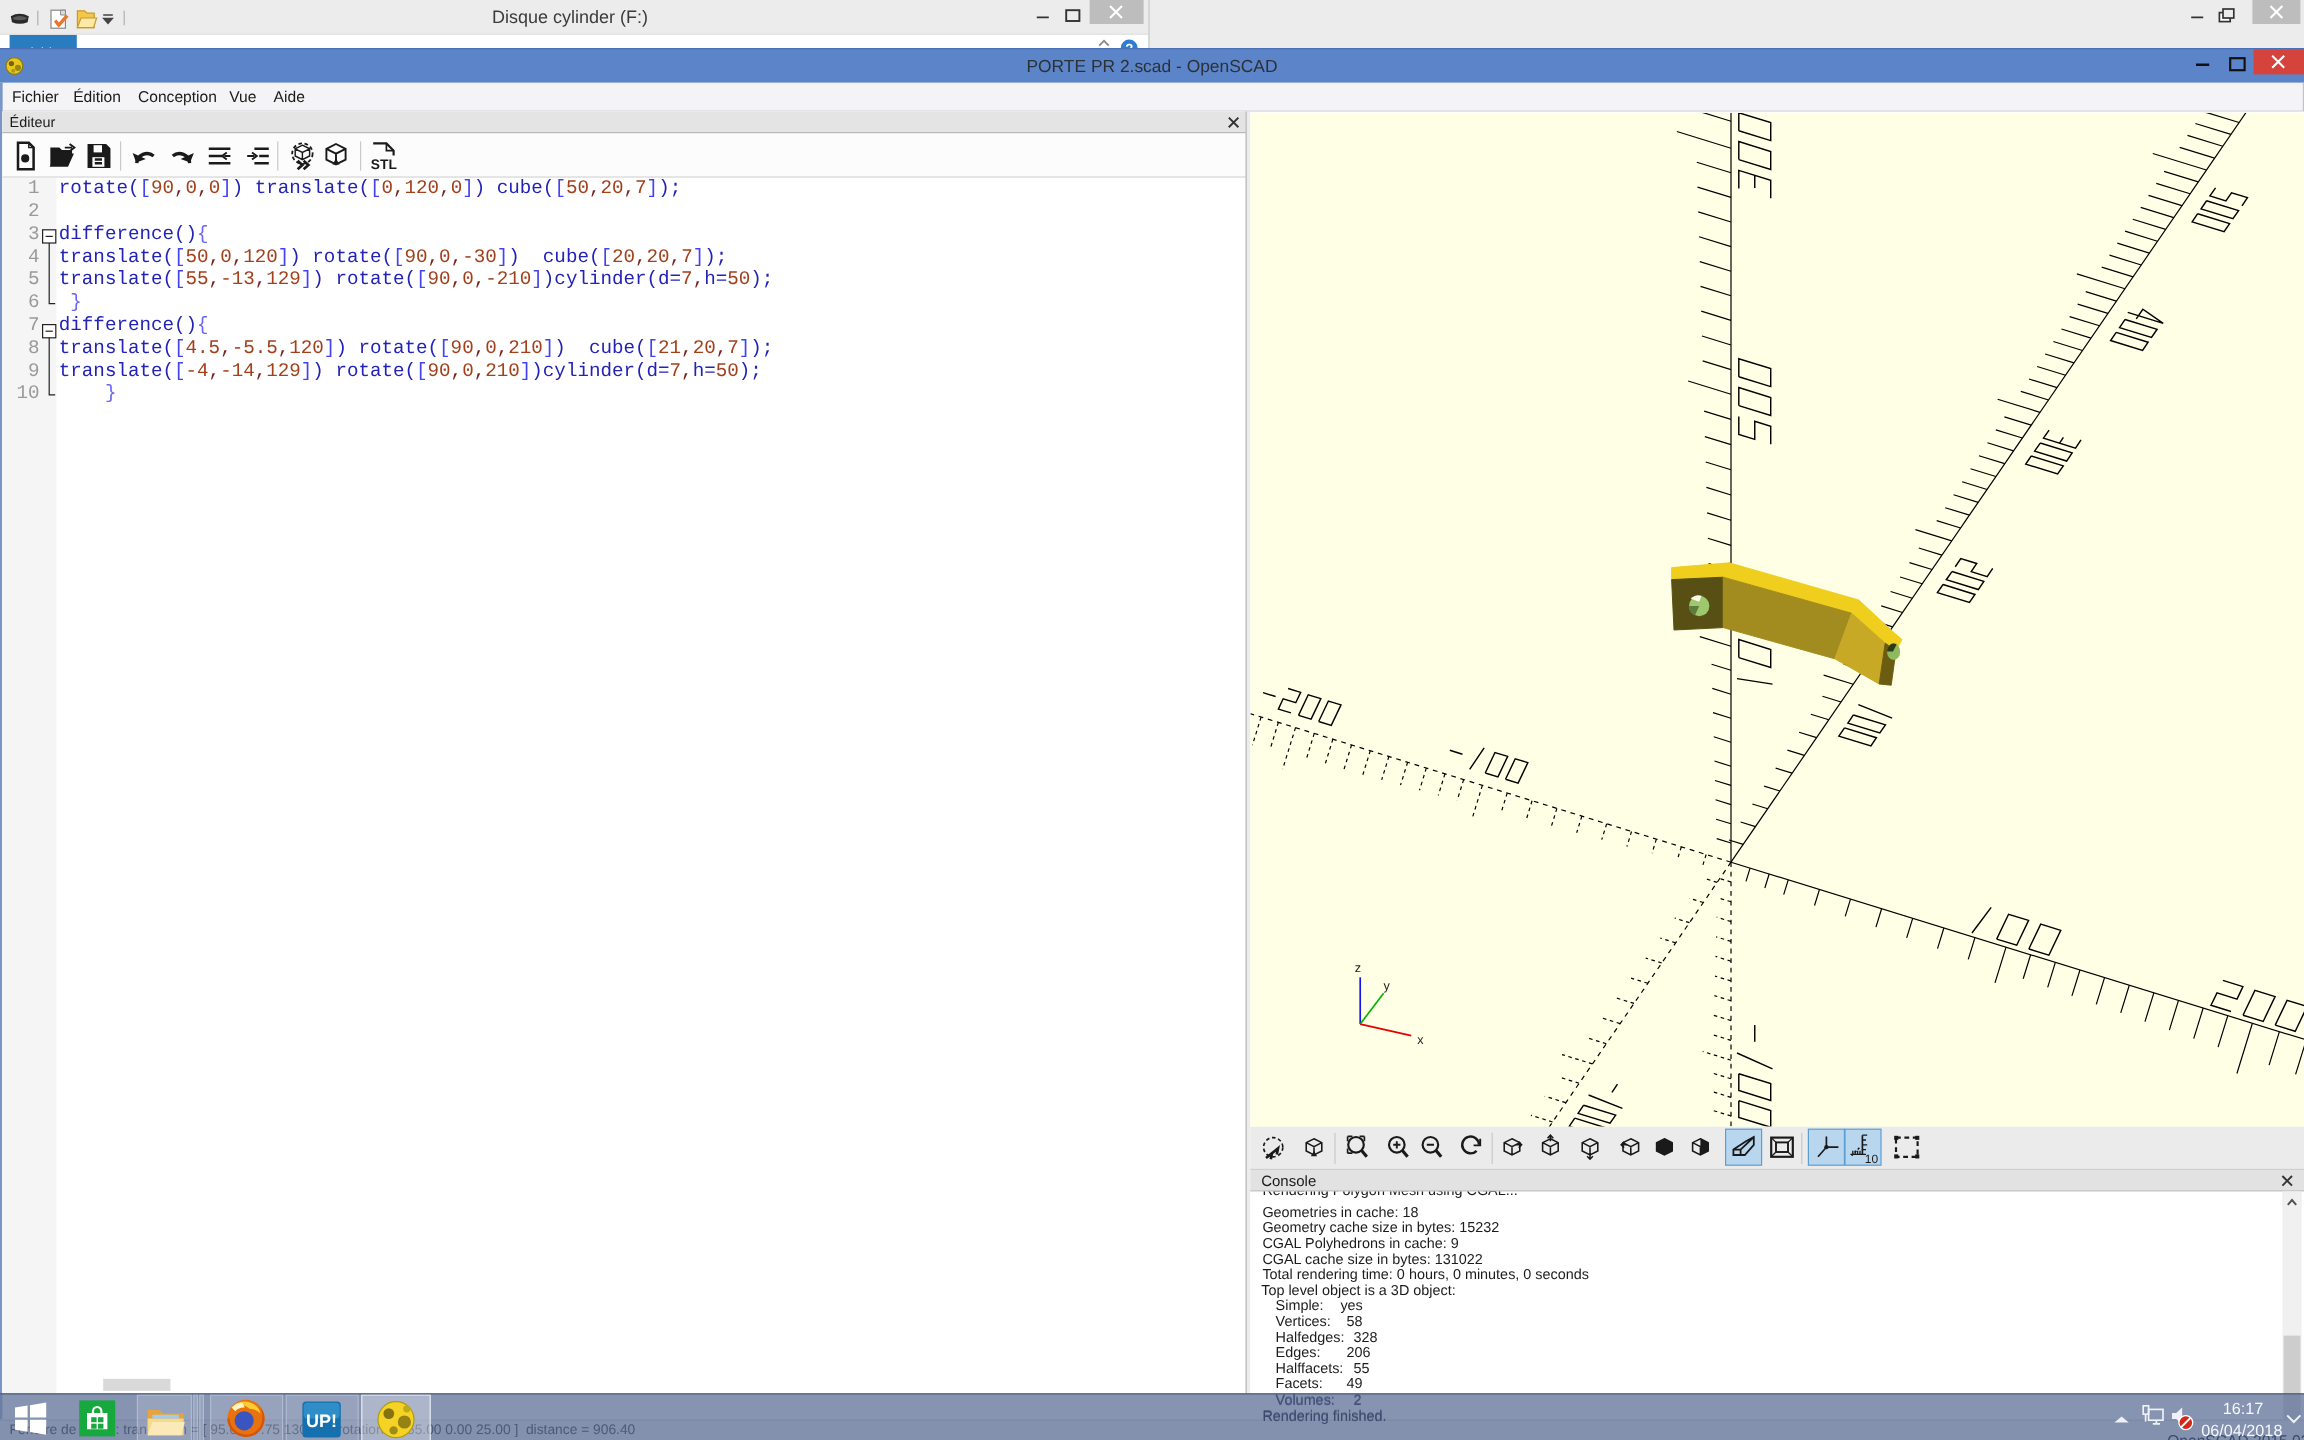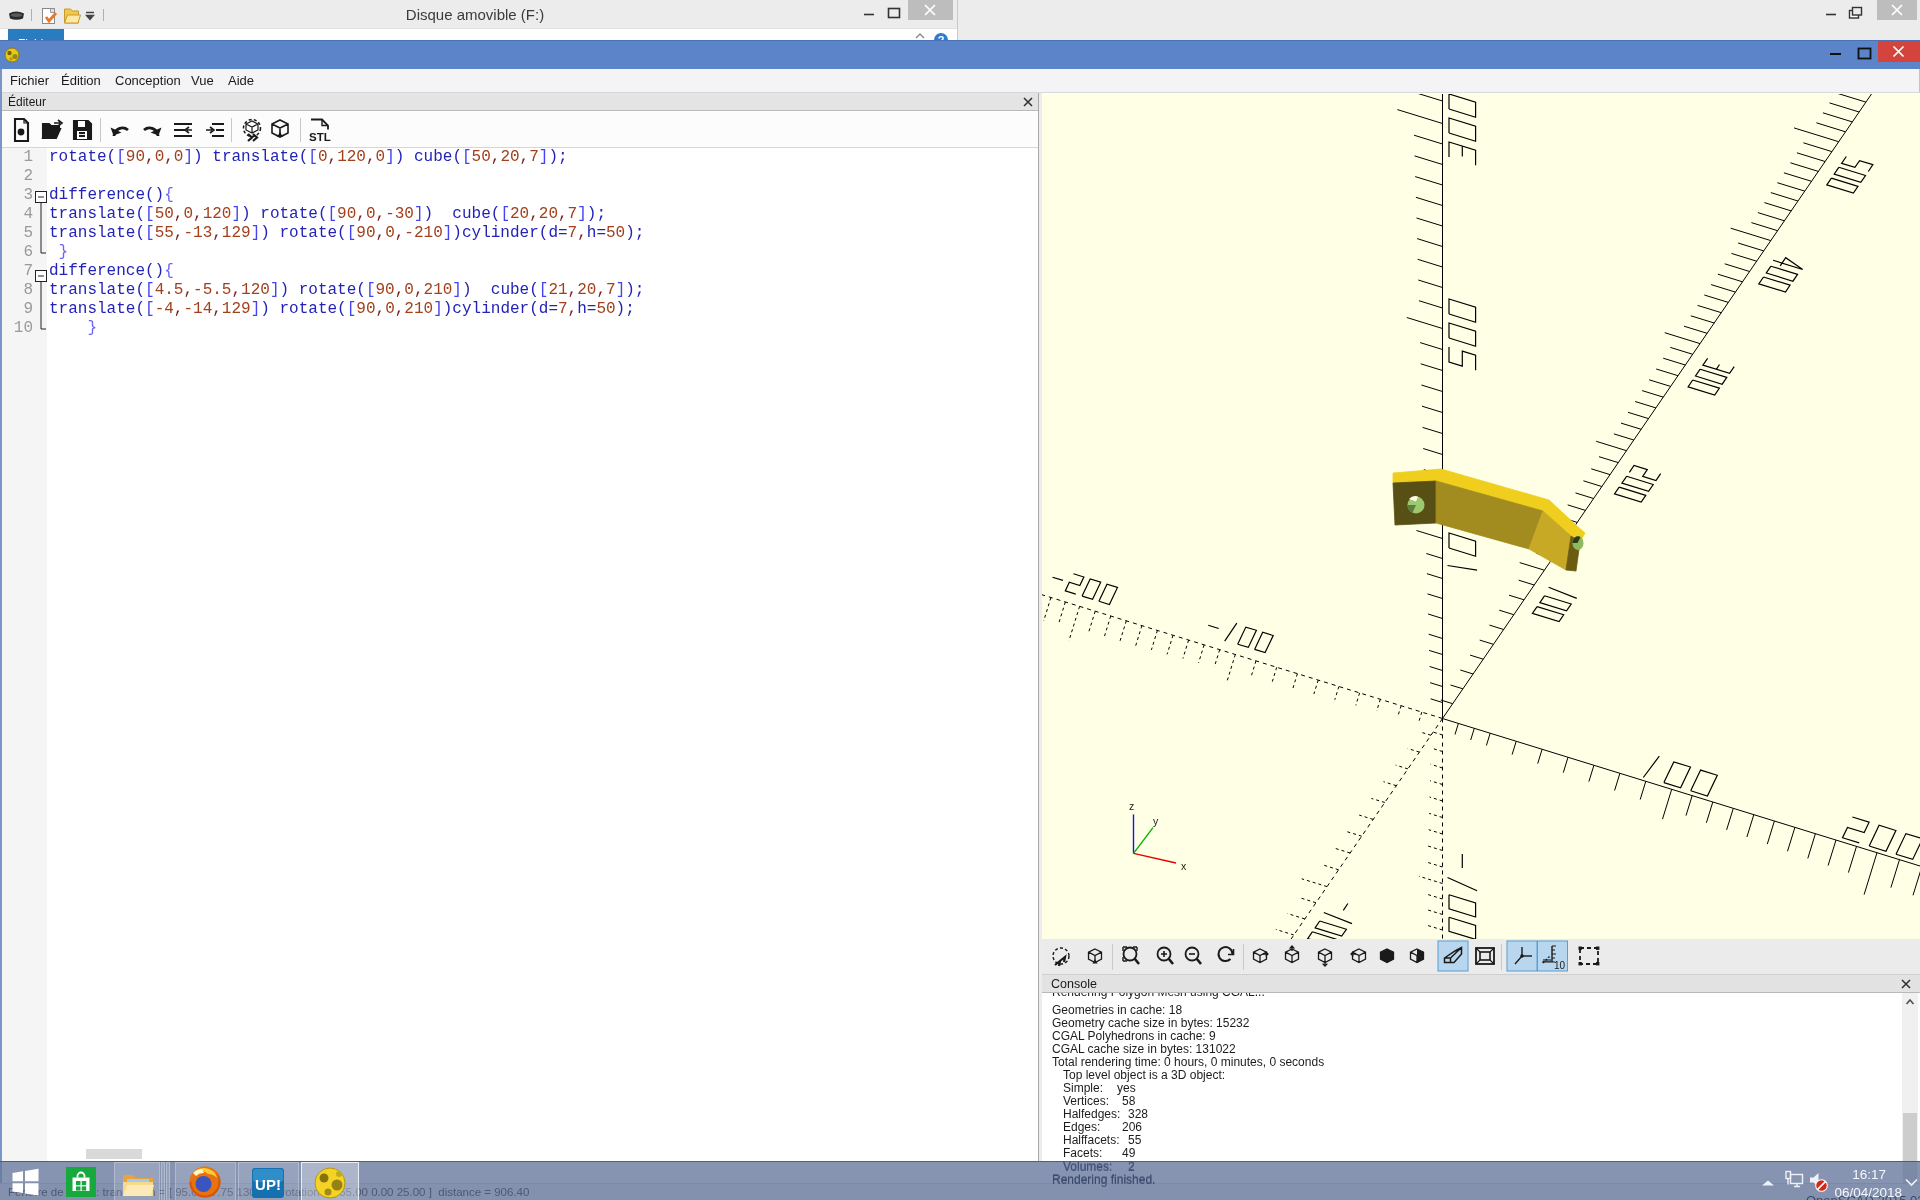--- a/index.html
+++ b/index.html
@@ -59,21 +59,21 @@
 <line x1="31.5" y1="9" x2="31.5" y2="21" stroke="#b0b0b0"></line>
 <rect x="42.5" y="8.5" width="12" height="15" fill="#fff" stroke="#888"></rect>
 <path d="M50.5 8.5 h4 v4 h-4 z" fill="#ddd" stroke="#888" stroke-width="0.8"></path>
 <path d="M46 17 l3 4 l7 -8" stroke="#e8762c" stroke-width="2.8" fill="none"></path>
 <path d="M64.5 9 h6 l2 2 h6 v12 h-14 z" fill="#f3c74c" stroke="#c89a28"></path>
 <path d="M64.5 23 l3 -8 h13 l-2.5 8 z" fill="#fce9a8" stroke="#c89a28"></path>
 <path d="M86 12.5 h8 M86.5 15.5 l3.5 4 l3.5 -4 z" stroke="#444" fill="#444" stroke-width="1.3"></path>
 <line x1="103.5" y1="9" x2="103.5" y2="21" stroke="#b0b0b0"></line>
 </g>
     </svg>
-  <div class="t">Disque amovible (F:)</div>
+  <div class="t">Disque cylinder (F:)</div>
   <svg width="1920" height="29" viewBox="0 0 1920 29" xmlns="http://www.w3.org/2000/svg" style="position:absolute;left:0;top:0">
     <line x1="864" y1="14.5" x2="874" y2="14.5" stroke="#333" stroke-width="1.6"></line>
     <rect x="888.5" y="8.5" width="11" height="9" fill="none" stroke="#333" stroke-width="1.6"></rect>
     <rect x="908" y="0" width="45" height="20" fill="#bdbdbd"></rect>
     <path d="M925 5 l10 10 m0 -10 l-10 10" stroke="#fff" stroke-width="1.7"></path>
     <line x1="1826" y1="14.5" x2="1836" y2="14.5" stroke="#333" stroke-width="1.6"></line>
     <rect x="1849.5" y="10.5" width="9" height="7.5" fill="#fff" stroke="#333" stroke-width="1.4"></rect>
     <rect x="1852.5" y="7.5" width="9" height="7.5" fill="#ececec" stroke="#333" stroke-width="1.4"></rect>
     <rect x="1877" y="0" width="40" height="20" fill="#bdbdbd"></rect>
     <path d="M1892 5 l10 10 m0 -10 l-10 10" stroke="#fff" stroke-width="1.7"></path>
@@ -98,20 +98,21 @@
       <circle r="7" fill="#e8c81e" stroke="#8a7a10"></circle>
       <circle cx="-2.5" cy="-2" r="2.2" fill="#756408"></circle>
       <circle cx="3" cy="1.5" r="2.6" fill="#99880e"></circle>
       <circle cx="-1" cy="4" r="1.7" fill="#b09c12"></circle>
     </g>
     <line x1="1830" y1="53" x2="1841" y2="53" stroke="#111" stroke-width="2" transform="translate(0,-40)"></line>
     <rect x="1858.5" y="7.5" width="12" height="10" fill="none" stroke="#111" stroke-width="1.8"></rect>
     <rect x="1878" y="0" width="42" height="21" fill="#d5443c"></rect>
     <path d="M1893.5 5.5 l10 10 m0 -10 l-10 10" stroke="#fff" stroke-width="1.7"></path>
   </svg>
+  <div class="t">PORTE PR 2.scad - OpenSCAD</div>
 </div>
 <div class="abs" id="os-menu">
   <span style="left:8px">Fichier</span>
   <span style="left:59px">Édition</span>
   <span style="left:113px">Conception</span>
   <span style="left:189px">Vue</span>
   <span style="left:226px">Aide</span>
 </div>
 
 <div class="abs" style="left:0;top:69px;width:2px;height:1114px;background:#7a96c8"></div>
@@ -368,21 +369,21 @@
       <path d="M2 2 l8 8 m0 -8 l-8 8" stroke="#333" stroke-width="1.6"></path>
     </svg>
 </div>
 <div class="abs" id="con-body">
 <div class="conl" style="top:-8px;left:10px">Rendering Polygon Mesh using CGAL...</div>
 <div class="conl" style="top:10px;left:10px">Geometries in cache: 18</div>
 <div class="conl" style="top:23px;left:10px">Geometry cache size in bytes: 15232</div>
 <div class="conl" style="top:36px;left:10px">CGAL Polyhedrons in cache: 9</div>
 <div class="conl" style="top:49px;left:10px">CGAL cache size in bytes: 131022</div>
 <div class="conl" style="top:62px;left:10px">Total rendering time: 0 hours, 0 minutes, 0 seconds</div>
-<div class="conl" style="top:75px;left:21px">Top level object is a 3D object:</div>
+<div class="conl" style="top:75px;left:9px">Top level object is a 3D object:</div>
 <div class="conl" style="top:88px;left:21px">Simple:<span style="position:absolute;left:54px">yes</span></div>
 <div class="conl" style="top:101px;left:21px">Vertices:<span style="position:absolute;left:59px">58</span></div>
 <div class="conl" style="top:114px;left:21px">Halfedges:<span style="position:absolute;left:65px">328</span></div>
 <div class="conl" style="top:127px;left:21px">Edges:<span style="position:absolute;left:59px">206</span></div>
 <div class="conl" style="top:140px;left:21px">Halffacets:<span style="position:absolute;left:65px">55</span></div>
 <div class="conl" style="top:153px;left:21px">Facets:<span style="position:absolute;left:59px">49</span></div>
 <div class="conl" style="top:166px;left:21px">Volumes:<span style="position:absolute;left:65px">2</span></div>
 <div class="conl" style="top:179px;left:10px">Rendering finished.</div>
 </div>
 <div class="abs" id="con-scroll">

